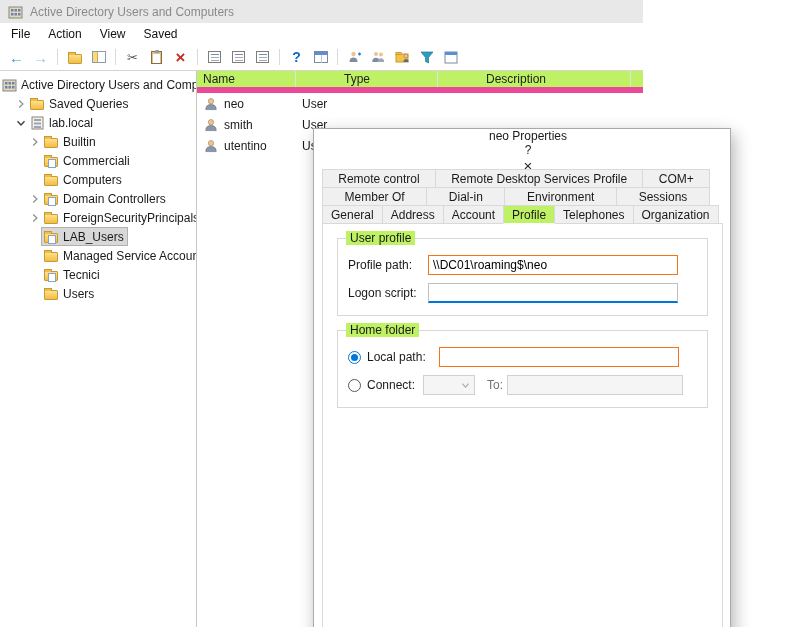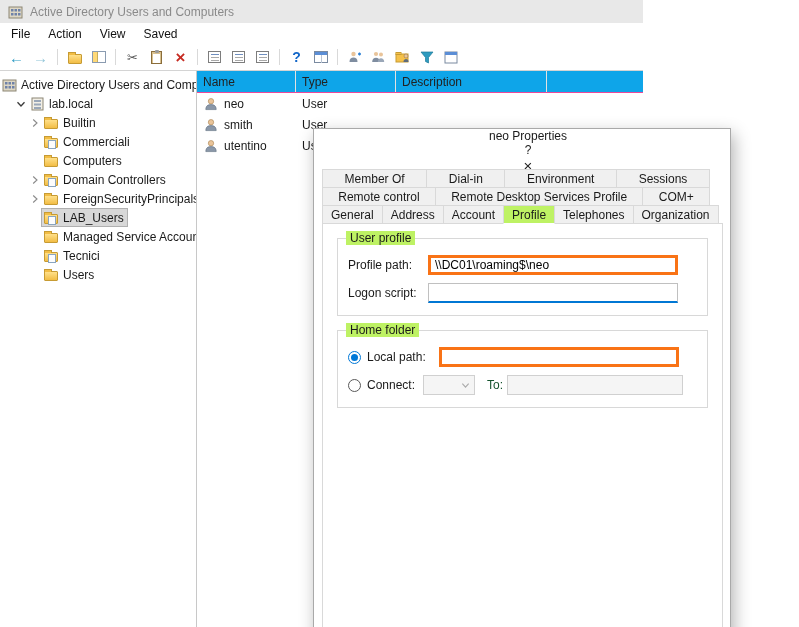--- a/index.html
+++ b/index.html
@@ -57,21 +57,21 @@
     margin-right:4px; flex:none; }
   .folder { position:relative; width:14px; height:10px; background:linear-gradient(#ffe08a,#f2bd45);
     border:1px solid #c79b33; border-radius:1px; margin-top:2px; }
   .folder::before { content:""; position:absolute; top:-3px; left:-1px; width:6px; height:2px;
     background:#f2bd45; border:1px solid #c79b33; border-bottom:none; }
   .folder.ou::after { content:""; position:absolute; right:1px; top:1px; width:6px; height:7px;
     background:#fdfdfd; border:1px solid #8aa5c0; }
 
   
   .list-pane { flex:1; background:#fff; }
-  .list-header { display:flex; height:22px; background:#0ea5e9; border-bottom:1px solid #ec4899; }
+  .list-header { display:flex; height:22px; background:#bef264; border-bottom:6px solid #ec4899;gap:42px; }
   .col-h { display:flex; align-items:center; padding-left:6px; border-right:1px solid #e2e2e2; color:#222; }
   .col-name { width:99px; } .col-type { width:100px; } .col-desc { width:151px; }
   .list-row { display:flex; align-items:center; height:21px; }
   .cell { display:flex; align-items:center; padding-left:6px; overflow:hidden; white-space:nowrap; }
   .cell .ticon { margin-right:5px; }
 
   
   .dialog { position:absolute; left:313px; top:128px; width:418px; height:540px; background:#fff;
     border:1px solid #a9a9a9; box-shadow:3px 6px 16px rgba(0,0,0,.30); z-index:10; }
   .dlg-title { height:30px; display:flex; align-items:center; padding-left:12px;flex-direction:column; }
@@ -91,36 +91,36 @@
   .panel { position:relative; z-index:1; margin:-1px 7px 0 8px; border:1px solid #d9d9d9;
     background:#fff; height:420px; }
 
   .group { position:relative; border:1px solid #d8d8d8; margin:14px 14px 0 14px;
     padding:16px 10px 10px 10px; }
   .group + .group { margin-top:14px; }
   .group-label { position:absolute; top:-8px; left:8px; background:#bef264; padding:0 4px; }
   .frow { display:flex; align-items:center; margin-bottom:8px; }
   .frow:last-child { margin-bottom:2px; }
   .flabel { width:80px; flex:none; }
-  .txt { height:20px; border:3px solid #f97316; background:#fff; font:12px "Liberation Sans","DejaVu Sans",sans-serif;
+  .txt { height:20px; border:1px solid #f97316; background:#fff; font:12px "Liberation Sans","DejaVu Sans",sans-serif;
     padding:0 4px; outline:none; }
   .txt.w250 { width:250px; } .txt.w240 { width:240px; } .txt.w176 { width:176px; }
   .txt.focused { border:1px solid #c0c0c0; border-bottom:2px solid #0077d4; }
   .txt.disabled { background:#f5f5f5; border:1px solid #d0d0d0; }
 
   .radio { width:13px; height:13px; border-radius:50%; border:1px solid #595959; background:#fff;
     flex:none; margin-right:6px; position:relative; }
   .radio.checked { border:1px solid #0078d7; }
   .radio.checked::after { content:""; position:absolute; left:2px; top:2px; width:7px; height:7px;
     border-radius:50%; background:#0078d7; }
   .rlabel-local { width:72px; flex:none; }
   .rlabel-connect { width:56px; flex:none; }
   .combo { width:52px; height:20px; border:1px solid #d0d0d0; background:#f5f5f5; flex:none;
     display:flex; align-items:center; justify-content:flex-end; padding-right:4px; }
-  .to-label { color:#14532d; margin:0 4px 0 12px; flex:none; }
+  .to-label { color:#737373; margin:0 4px 0 12px; flex:none; }
 </style>
 </head>
 <body>
 
 <div class="window">
 
   <div class="titlebar">
     <svg width="15" height="14" viewBox="0 0 15 14">
       <rect x="1" y="2" width="13" height="11" fill="#ded7c4" stroke="#8c8675"></rect>
       <rect x="3" y="4" width="2.5" height="2.5" fill="#6f82a8"></rect>
@@ -224,20 +224,33 @@
                 <rect x="10" y="4" width="2.5" height="2.5" fill="#6f82a8"></rect>
                 <rect x="3" y="8" width="2.5" height="2.5" fill="#6f82a8"></rect>
                 <rect x="6.5" y="8" width="2.5" height="2.5" fill="#6f82a8"></rect>
                 <rect x="10" y="8" width="2.5" height="2.5" fill="#6f82a8"></rect>
               </svg>
         </span>
             <span>Active Directory Users and Computers</span>
           </span>
       </div>
 
+      <div class="tree-item ind1">
+        <span class="expander">
+          <svg width="10" height="10" viewBox="0 0 10 10">
+              <path d="M3.2 1.5 L7 5 L3.2 8.5" fill="none" stroke="#8a8a8a" stroke-width="1.1"></path>
+            </svg>
+        </span>
+        <span class="item-body">
+            <span class="ticon">
+              <span class="folder"></span>
+            </span>
+            <span>Saved Queries</span>
+          </span>
+      </div>
 
       <div class="tree-item ind1">
         <span class="expander">
           <svg width="10" height="10" viewBox="0 0 10 10">
               <path d="M1.5 3.2 L5 7 L8.5 3.2" fill="none" stroke="#3a3a3a" stroke-width="1.3"></path>
             </svg>
         </span>
         <span class="item-body">
             <span class="ticon">
           <svg width="15" height="14" viewBox="0 0 15 14">
@@ -408,29 +421,29 @@
 
   <div class="dialog">
     <div class="dlg-title">
       <span class="t">neo Properties</span>
       <span class="dlg-btn">?</span>
       <span class="dlg-btn close">×</span>
     </div>
 
     <div class="tabs">
       <div class="tab-row">
+        <span class="tab">Remote control</span>
+        <span class="tab">Remote Desktop Services Profile</span>
+        <span class="tab">COM+</span>
+      </div>
+      <div class="tab-row">
         <span class="tab">Member Of</span>
         <span class="tab">Dial-in</span>
         <span class="tab">Environment</span>
         <span class="tab">Sessions</span>
-      </div>
-      <div class="tab-row">
-        <span class="tab">Remote control</span>
-        <span class="tab">Remote Desktop Services Profile</span>
-        <span class="tab">COM+</span>
       </div>
       <div class="tab-row">
         <span class="tab">General</span>
         <span class="tab">Address</span>
         <span class="tab">Account</span>
         <span class="tab active">Profile</span>
         <span class="tab">Telephones</span>
         <span class="tab">Organization</span>
       </div>
     </div>

